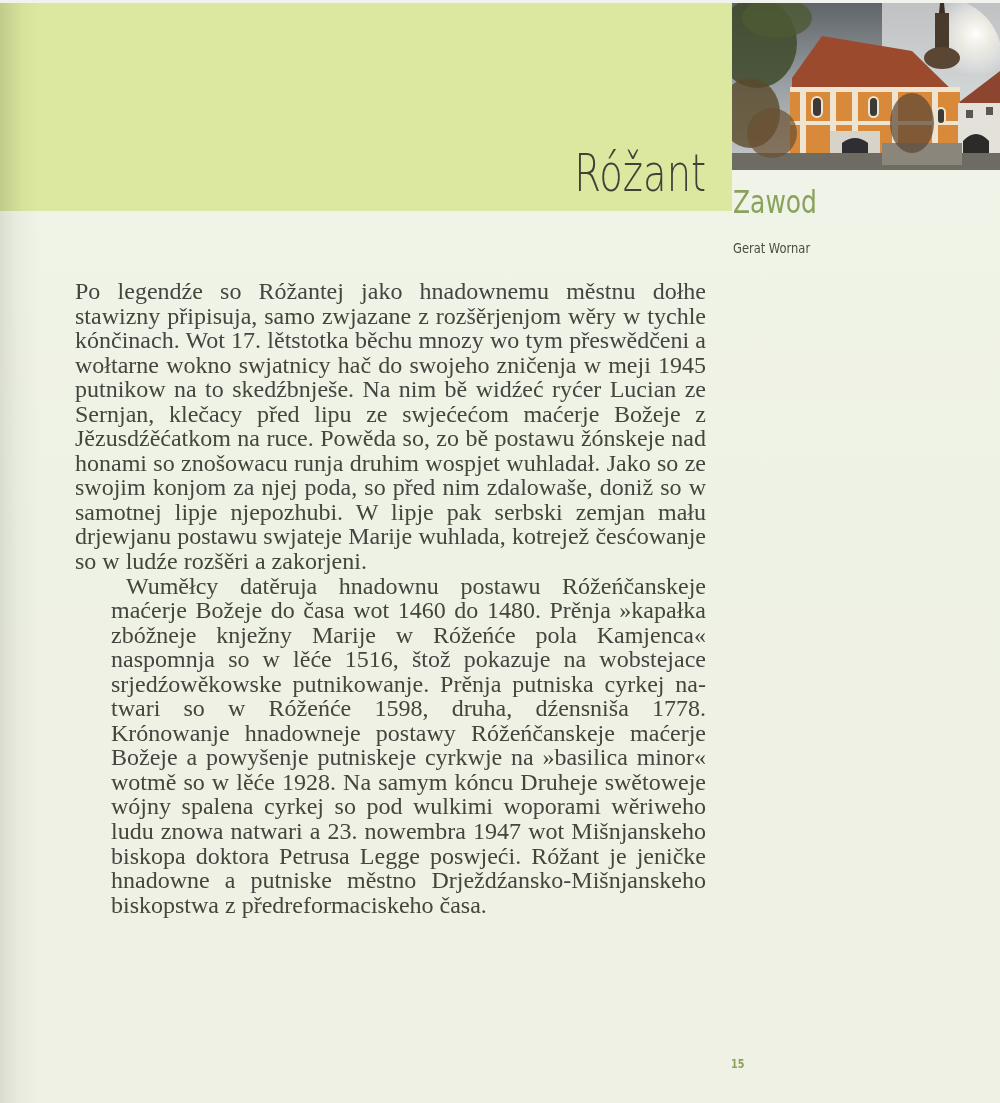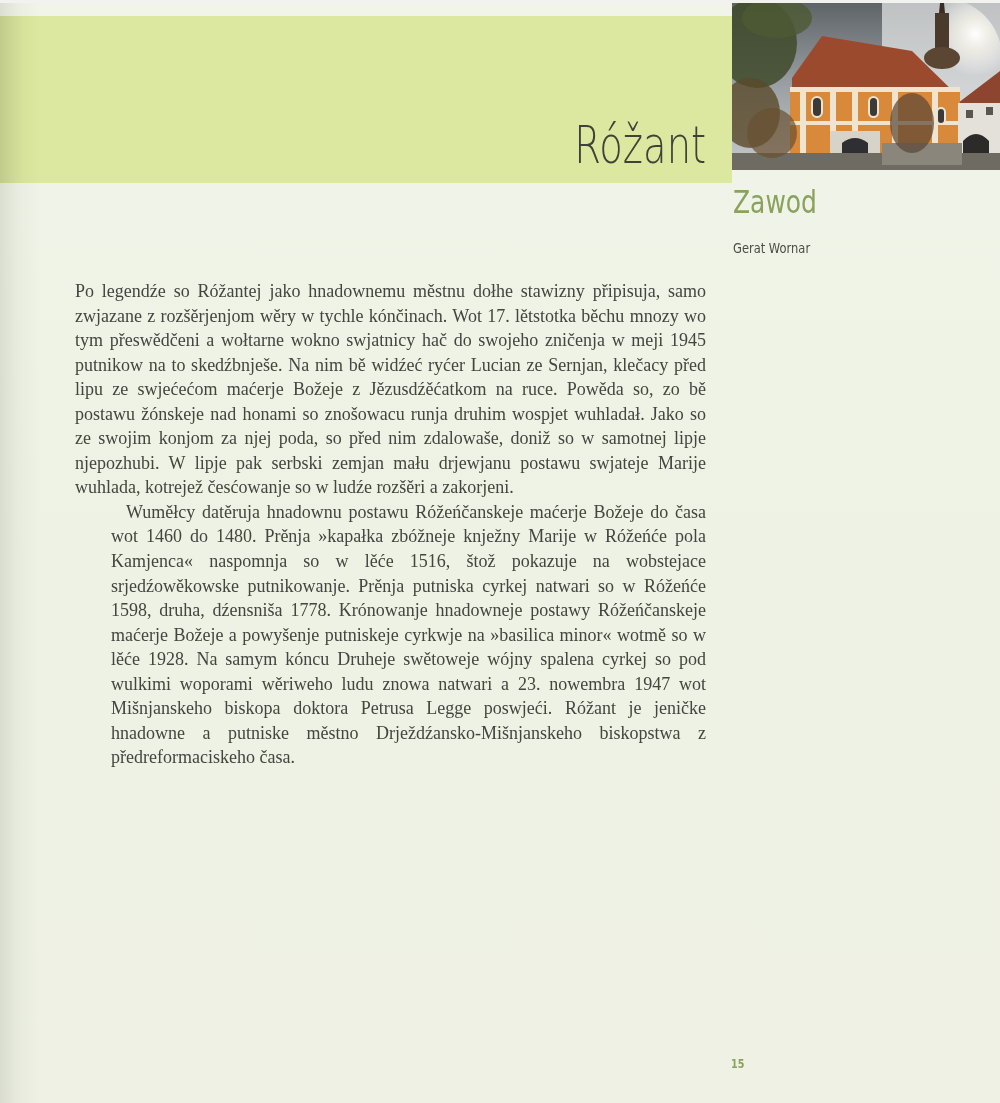--- a/index.html
+++ b/index.html
@@ -23,23 +23,23 @@
     }
     .top-strip {
       position: absolute;
       left: 0; top: 0;
       width: 1000px; height: 3px;
       background: #f2f3ee;
     }
     .title-band {
       position: absolute;
       left: 0;
-      top: 16px;
+      top: 3px;
       width: 732px;
-      height: 167px;
+      height: 208px;
       background:
         linear-gradient(90deg, rgba(140,150,100,0.35) 0px, rgba(140,150,100,0.08) 22px, rgba(255,255,255,0) 40px),
         #dce89f;
       text-decoration: underline;
     }
     .page-title {
       position: absolute;
       right: 26px;
       bottom: 12px;
       margin: 0;
@@ -87,21 +87,21 @@
       transform: scaleX(0.82);
       transform-origin: left top;
     }
 
     .body-text {
       position: absolute;
       left: 75px;
       top: 279px;
       width: 631px;
       font-family: "Liberation Serif", serif;
-      font-size: 18px;
+      font-size: 24px;
       line-height: 24.55px;
       color: #43453f;
       text-align: justify;
       hyphens: manual;
     }
     .body-text p {
       margin: 0;
     }
     .body-text p + p {
       text-indent: 15px;

